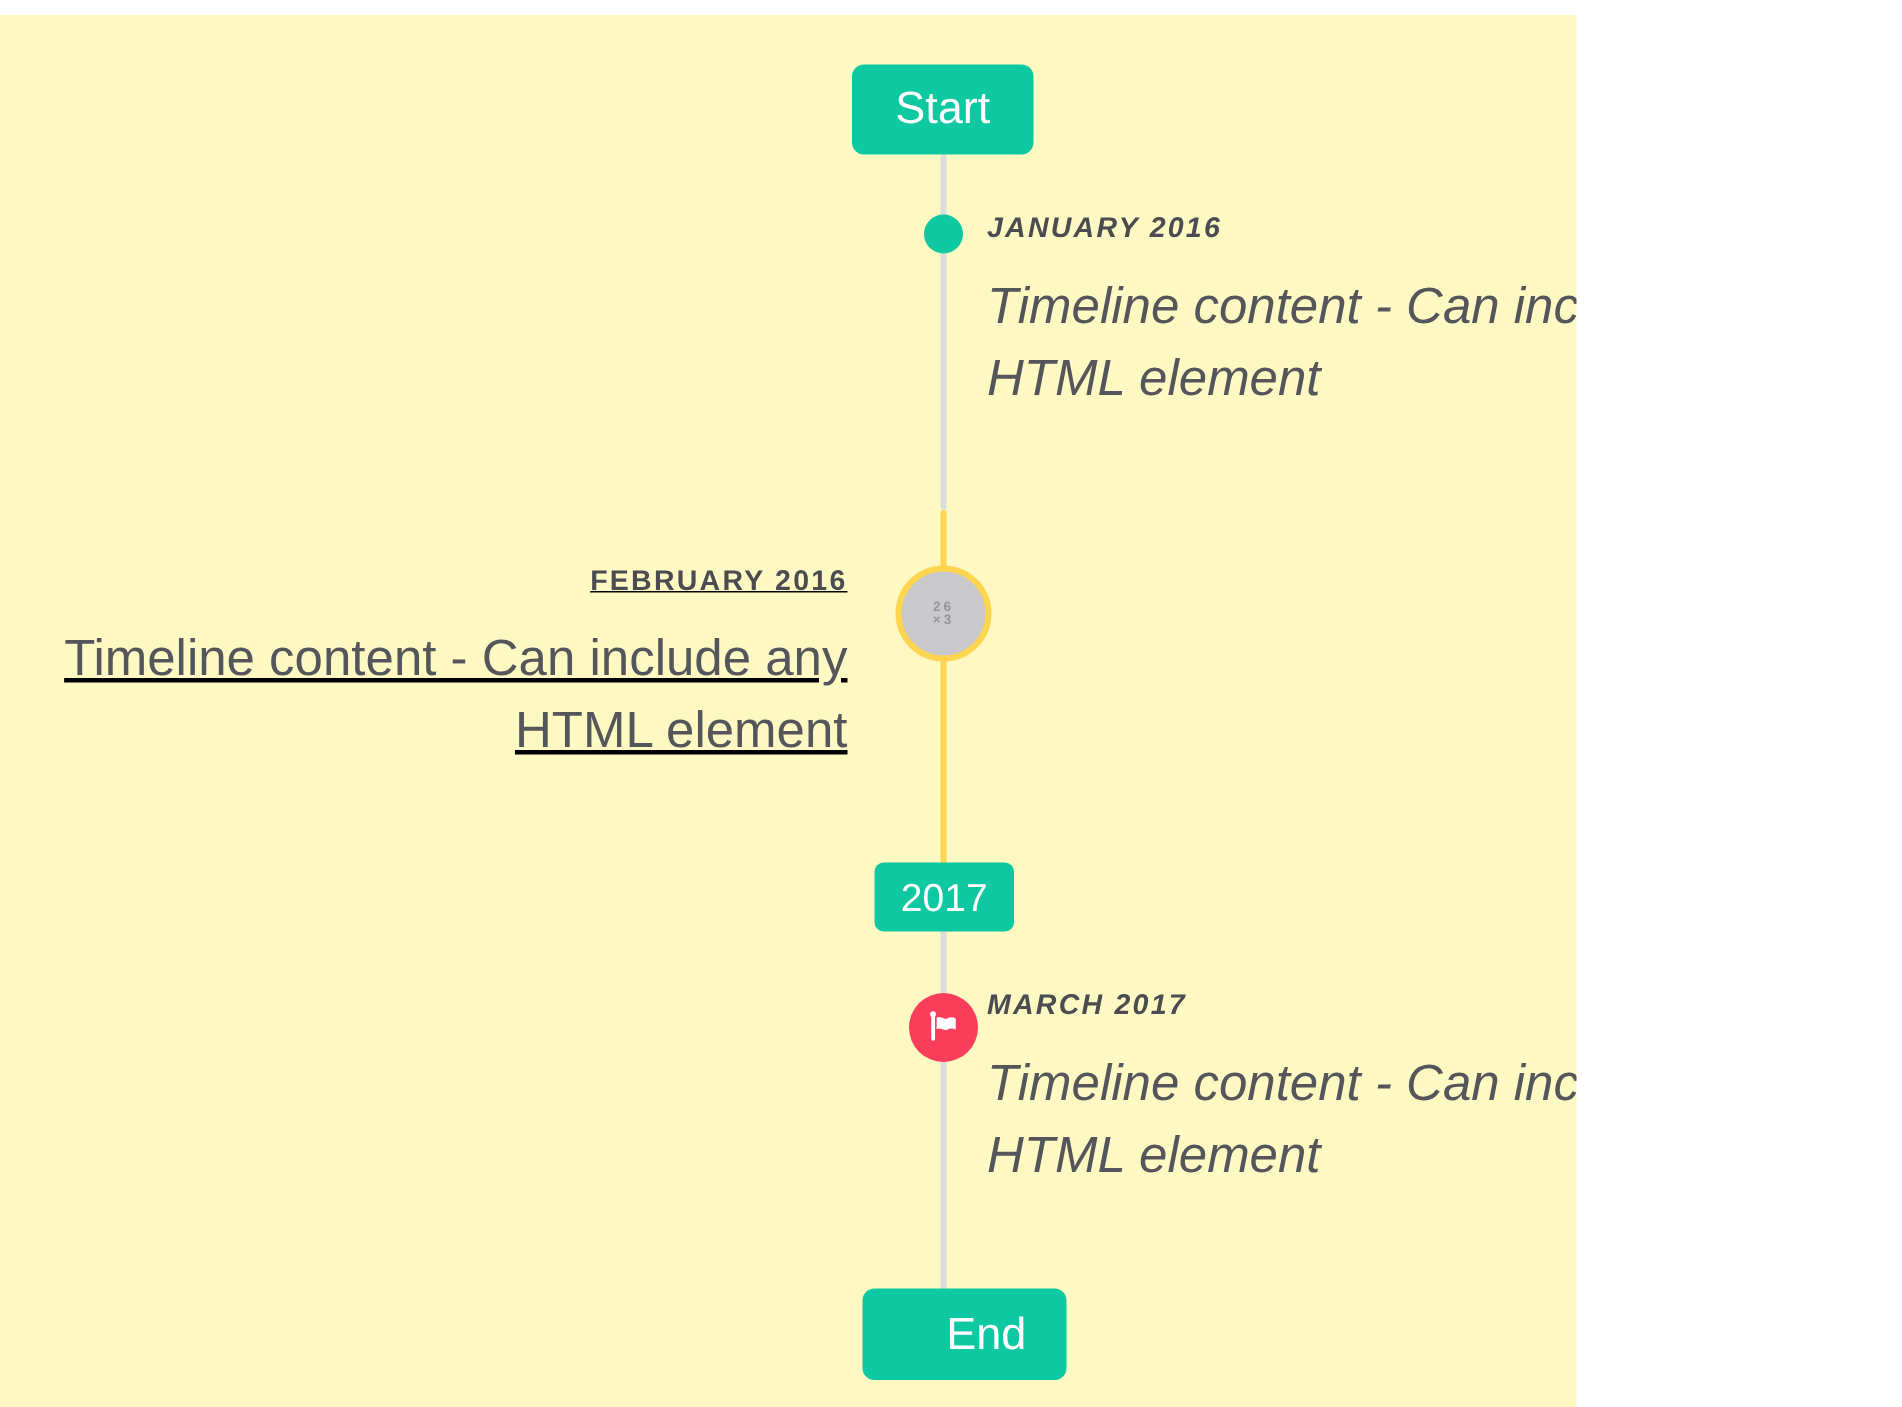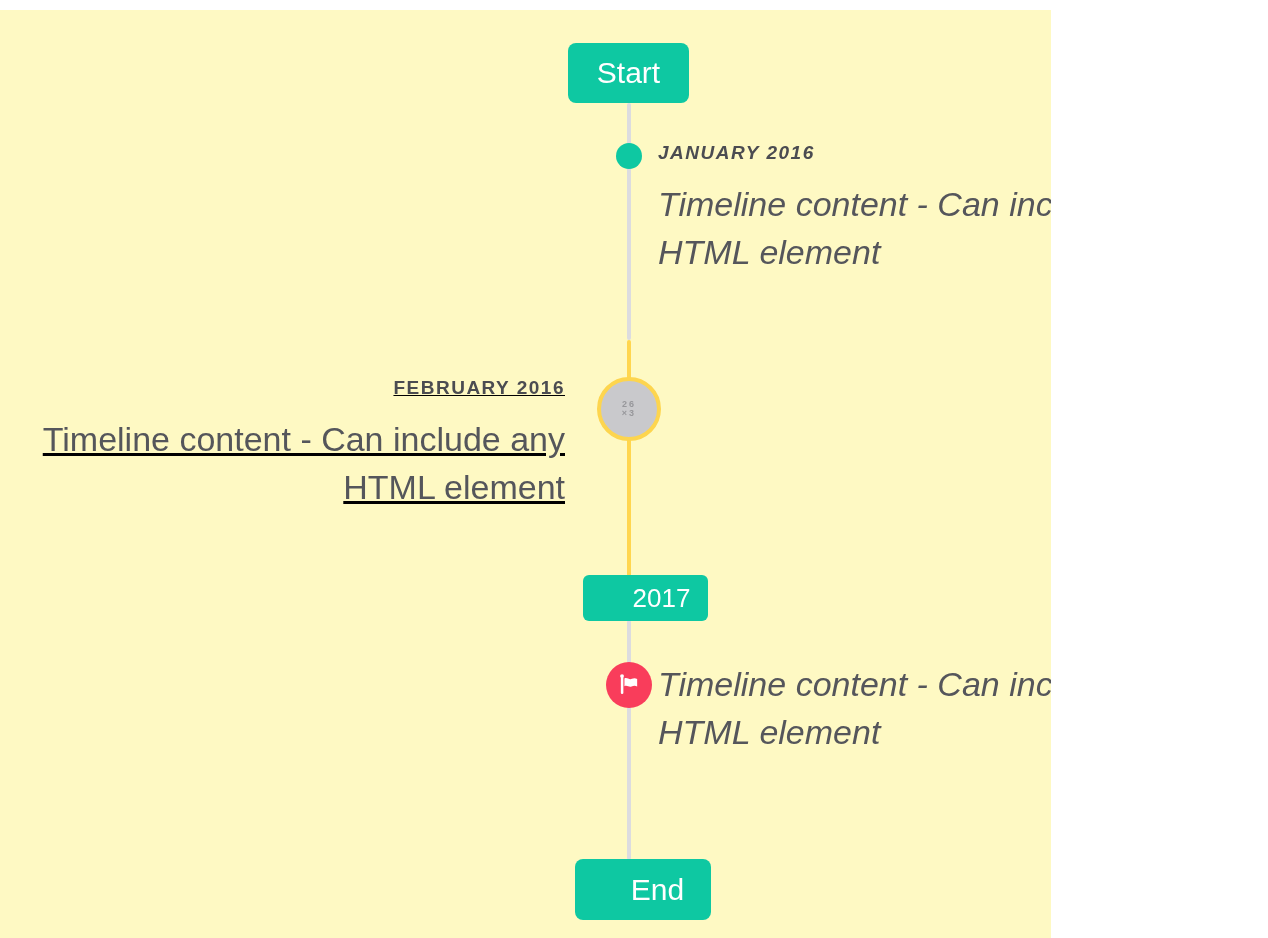--- a/index.html
+++ b/index.html
@@ -34,21 +34,21 @@
     position: absolute;
     display: flex;
     align-items: center;
     justify-content: center;
     background: #0ec8a2;
     color: #ffffff;
     border-radius: 8px;
     z-index: 3;
   }
   .badge.start { left: 568px; top: 33px;  width: 121px; height: 60px; font-size: 30px; }
-  .badge.year  { left: 583px; top: 565px; width: 93px;  height: 46px; font-size: 26px; border-radius: 6px; padding-left: 32px; }
+  .badge.year  { left: 583px; top: 565px; width: 93px;  height: 46px; font-size: 26px; border-radius: 6px; }
   .badge.end   { left: 575px; top: 849px; width: 107px; height: 61px; font-size: 30px; padding-left: 29px; }
 
   
   .dot-marker {
     position: absolute;
     left: 616px; top: 133px;
     width: 26px; height: 26px;
     border-radius: 50%;
     background: #0ec8a2;
     z-index: 2;
@@ -145,18 +145,19 @@
                  C 8.2 3.2, 10.2 6.0, 12.4 4.8
                  C 14.0 4.0, 15.6 4.2, 16.8 5.0
                  L 16.8 11.2
                  C 15.2 10.3, 13.7 10.5, 12.1 11.2
                  C 10.0 12.1, 8.2 9.6, 6.2 11.0
                  Z" fill="#ffffff"></path>
       </svg>
     </span>
   </div>
   <div class="event side-right event-mar">
+    <div class="event-date">MARCH 2017</div>
     <div class="event-body">Timeline content - Can include any HTML element</div>
   </div>
 
   <div class="badge end">End</div>
 
 </div>
 
 </body></html>

